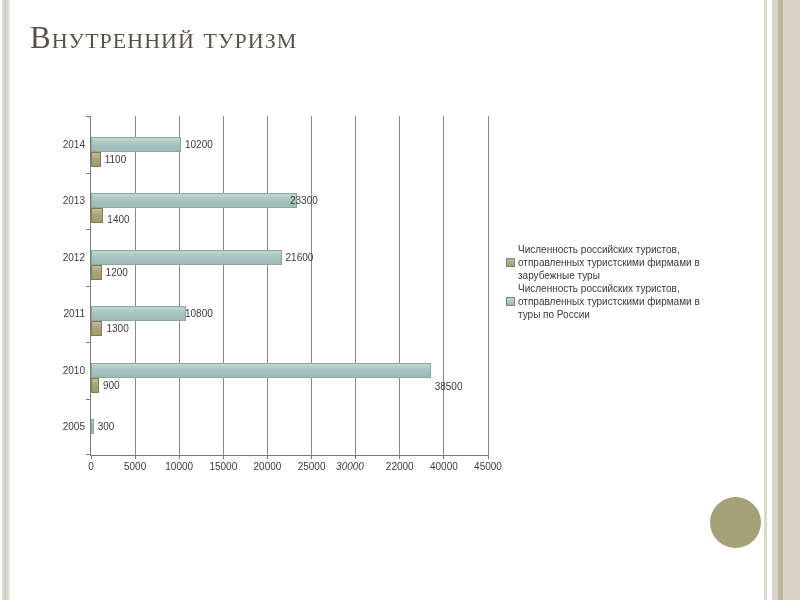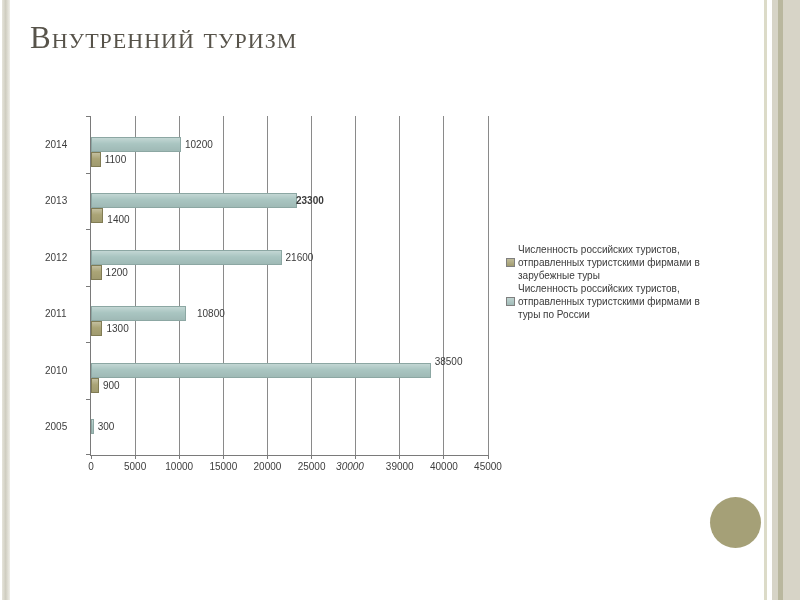--- a/index.html
+++ b/index.html
@@ -29,21 +29,21 @@
   }
   
   #plot{
     position:absolute;left:90px;top:116px;width:397px;height:339px;
     border-left:1px solid #7a7a7a;border-bottom:1px solid #7a7a7a;
   }
   .gridline{position:absolute;top:0;width:1px;height:100%;background:#8a8a8a;}
   .ytick{position:absolute;left:-5px;width:5px;height:1px;background:#7a7a7a;}
   .xtick{position:absolute;top:100%;width:1px;height:4px;background:#7a7a7a;}
   .cat-label{
-    position:absolute;left:-46px;width:40px;text-align:left;
+    position:absolute;left:-46px;width:40px;text-align:right;
     font-size:10px;color:#3d3d3d;line-height:13px;
   }
   .xtick-label{
     position:absolute;top:345px;width:44px;margin-left:-22px;text-align:center;
     font-size:10px;color:#3d3d3d;
   }
   .bar{
     position:absolute;left:0;box-sizing:border-box;height:15px;
     background-image:linear-gradient(rgba(255,255,255,.30),rgba(255,255,255,0) 45%,rgba(0,0,0,.06));
   }
@@ -105,57 +105,57 @@
         <div class="xtick" style="left: 175.944px;"></div>
         <div class="xtick-label" style="left: 176.444px;">20000</div>
         <div class="gridline" style="left: 220.056px;"></div>
         <div class="xtick" style="left: 220.056px;"></div>
         <div class="xtick-label" style="left: 220.556px;">25000</div>
         <div class="gridline" style="left: 264.167px;"></div>
         <div class="xtick" style="left: 264.167px;"></div>
         <div class="xtick-label" style="left: 259px; font-style: italic;">30000</div>
         <div class="gridline" style="left: 308.278px;"></div>
         <div class="xtick" style="left: 308.278px;"></div>
-        <div class="xtick-label" style="left: 308.778px;">39000</div>
+        <div class="xtick-label" style="left: 308.778px;">22000</div>
         <div class="gridline" style="left: 352.389px;"></div>
         <div class="xtick" style="left: 352.389px;"></div>
         <div class="xtick-label" style="left: 352.889px;">40000</div>
         <div class="gridline" style="left: 396.5px;"></div>
         <div class="xtick" style="left: 396.5px;"></div>
         <div class="xtick-label" style="left: 397px;">45000</div>
         <div class="ytick" style="top: 0px;"></div>
         <div class="ytick" style="top: 57px;"></div>
         <div class="ytick" style="top: 113px;"></div>
         <div class="ytick" style="top: 170px;"></div>
         <div class="ytick" style="top: 226px;"></div>
         <div class="ytick" style="top: 283px;"></div>
         <div class="ytick" style="top: 338px;"></div>
         <div class="cat-label" style="top: 21.75px;">2014</div>
         <div class="bar s1" style="top: 20.75px; width: 89.9867px; background-color: rgb(169, 197, 193);"></div>
         <div class="bar-label" style="left: 93.9867px; top: 22.75px;">10200</div>
         <div class="bar s0" style="top: 35.75px; width: 9.70444px; background-color: rgb(170, 164, 118);"></div>
         <div class="bar-label" style="left: 13.7044px; top: 37.75px;">1100</div>
         <div class="cat-label" style="top: 78.25px;">2013</div>
         <div class="bar s1" style="top: 77.25px; width: 205.558px; background-color: rgb(169, 197, 193);"></div>
-        <div class="bar-label" style="left: 205px; top: 79.25px; font-weight: bold;">23300</div>
+        <div class="bar-label" style="left: 199px; top: 79.25px;">23300</div>
         <div class="bar s0" style="top: 92.25px; width: 12.3511px; background-color: rgb(170, 164, 118);"></div>
         <div class="bar-label" style="left: 16.3511px; top: 98px;">1400</div>
         <div class="cat-label" style="top: 134.75px;">2012</div>
         <div class="bar s1" style="top: 133.75px; width: 190.56px; background-color: rgb(169, 197, 193);"></div>
         <div class="bar-label" style="left: 194.56px; top: 135.75px;">21600</div>
         <div class="bar s0" style="top: 148.75px; width: 10.5867px; background-color: rgb(170, 164, 118);"></div>
         <div class="bar-label" style="left: 14.5867px; top: 150.75px;">1200</div>
         <div class="cat-label" style="top: 191.25px;">2011</div>
         <div class="bar s1" style="top: 190.25px; width: 95.28px; background-color: rgb(169, 197, 193);"></div>
-        <div class="bar-label" style="left: 106px; top: 192.25px;">10800</div>
+        <div class="bar-label" style="left: 94px; top: 192.25px;">10800</div>
         <div class="bar s0" style="top: 205.25px; width: 11.4689px; background-color: rgb(170, 164, 118);"></div>
         <div class="bar-label" style="left: 15.4689px; top: 207.25px;">1300</div>
         <div class="cat-label" style="top: 247.75px;">2010</div>
         <div class="bar s1" style="top: 246.75px; width: 339.656px; background-color: rgb(169, 197, 193);"></div>
-        <div class="bar-label" style="left: 343.656px; top: 240px; text-align: right;">38500</div>
+        <div class="bar-label" style="left: 343.656px; top: 265px; text-align: right;">38500</div>
         <div class="bar s0" style="top: 261.75px; width: 7.94px; background-color: rgb(170, 164, 118);"></div>
         <div class="bar-label" style="left: 11.94px; top: 263.75px;">900</div>
         <div class="cat-label" style="top: 304.25px;">2005</div>
         <div class="bar s1" style="top: 303.25px; width: 2.64667px; background-color: rgb(169, 197, 193);"></div>
         <div class="bar-label" style="left: 6.64667px; top: 305.25px;">300</div>
       </div>
     <div id="legend">
         <div class="legend-item">
           <div class="legend-swatch" style="background-color: rgb(170, 164, 118);"></div>
           <div class="legend-label">Численность российских туристов,

